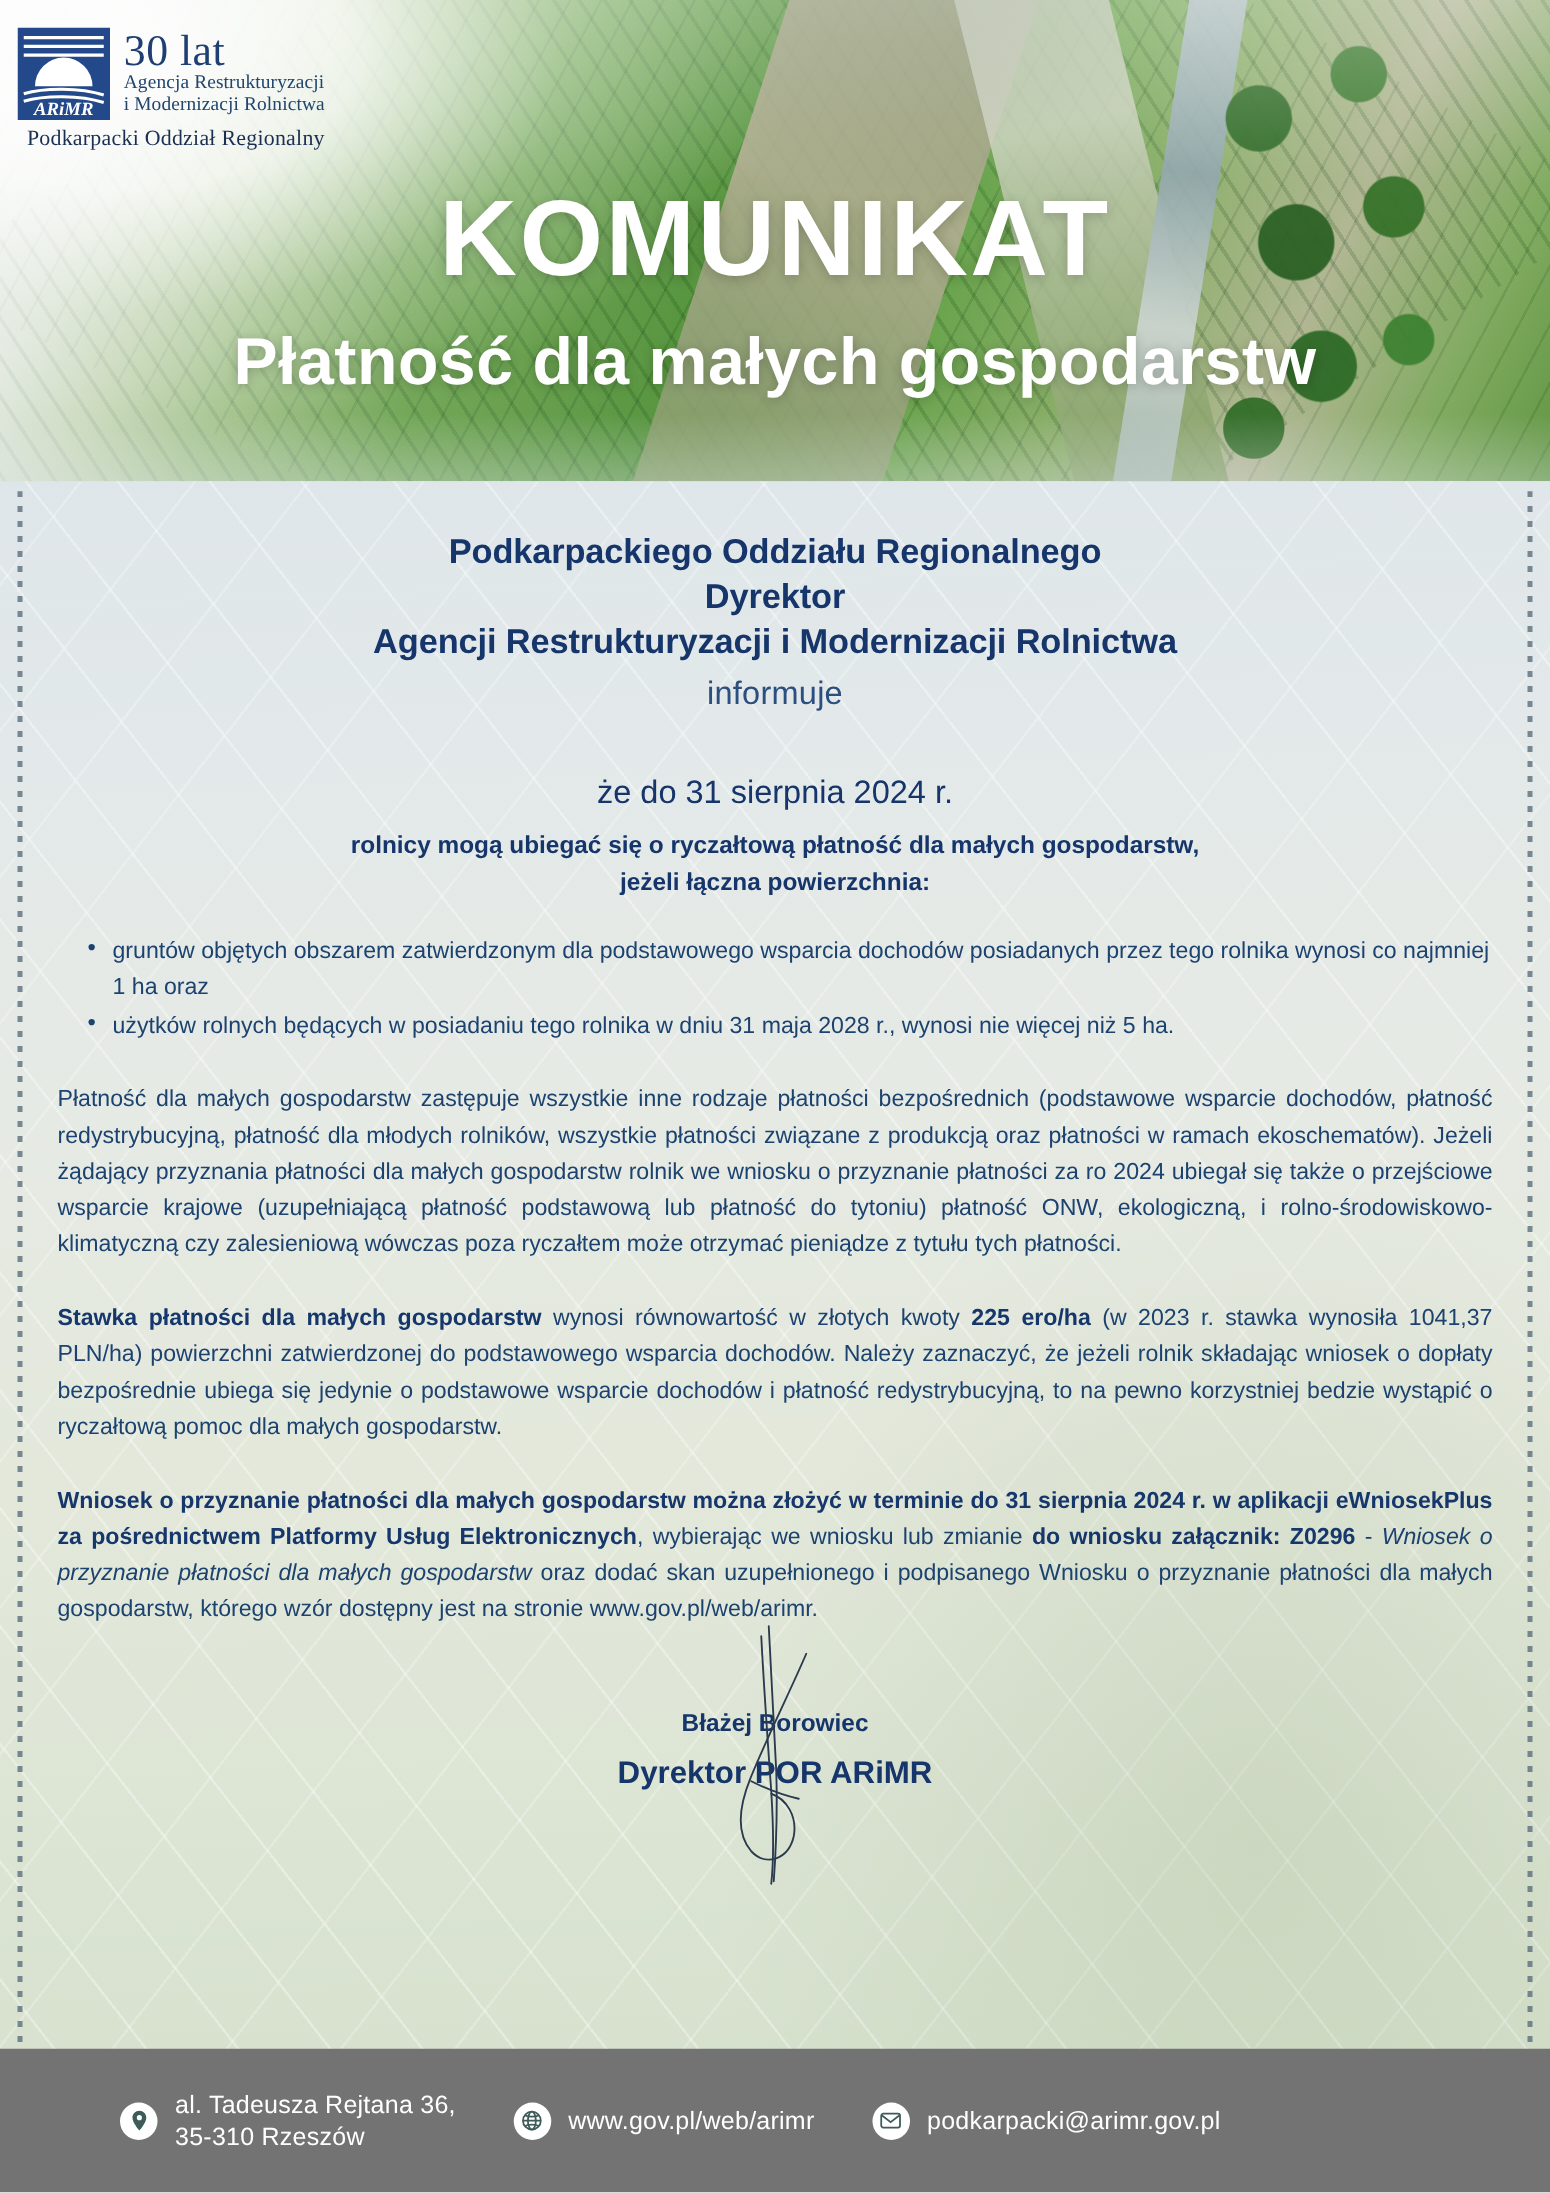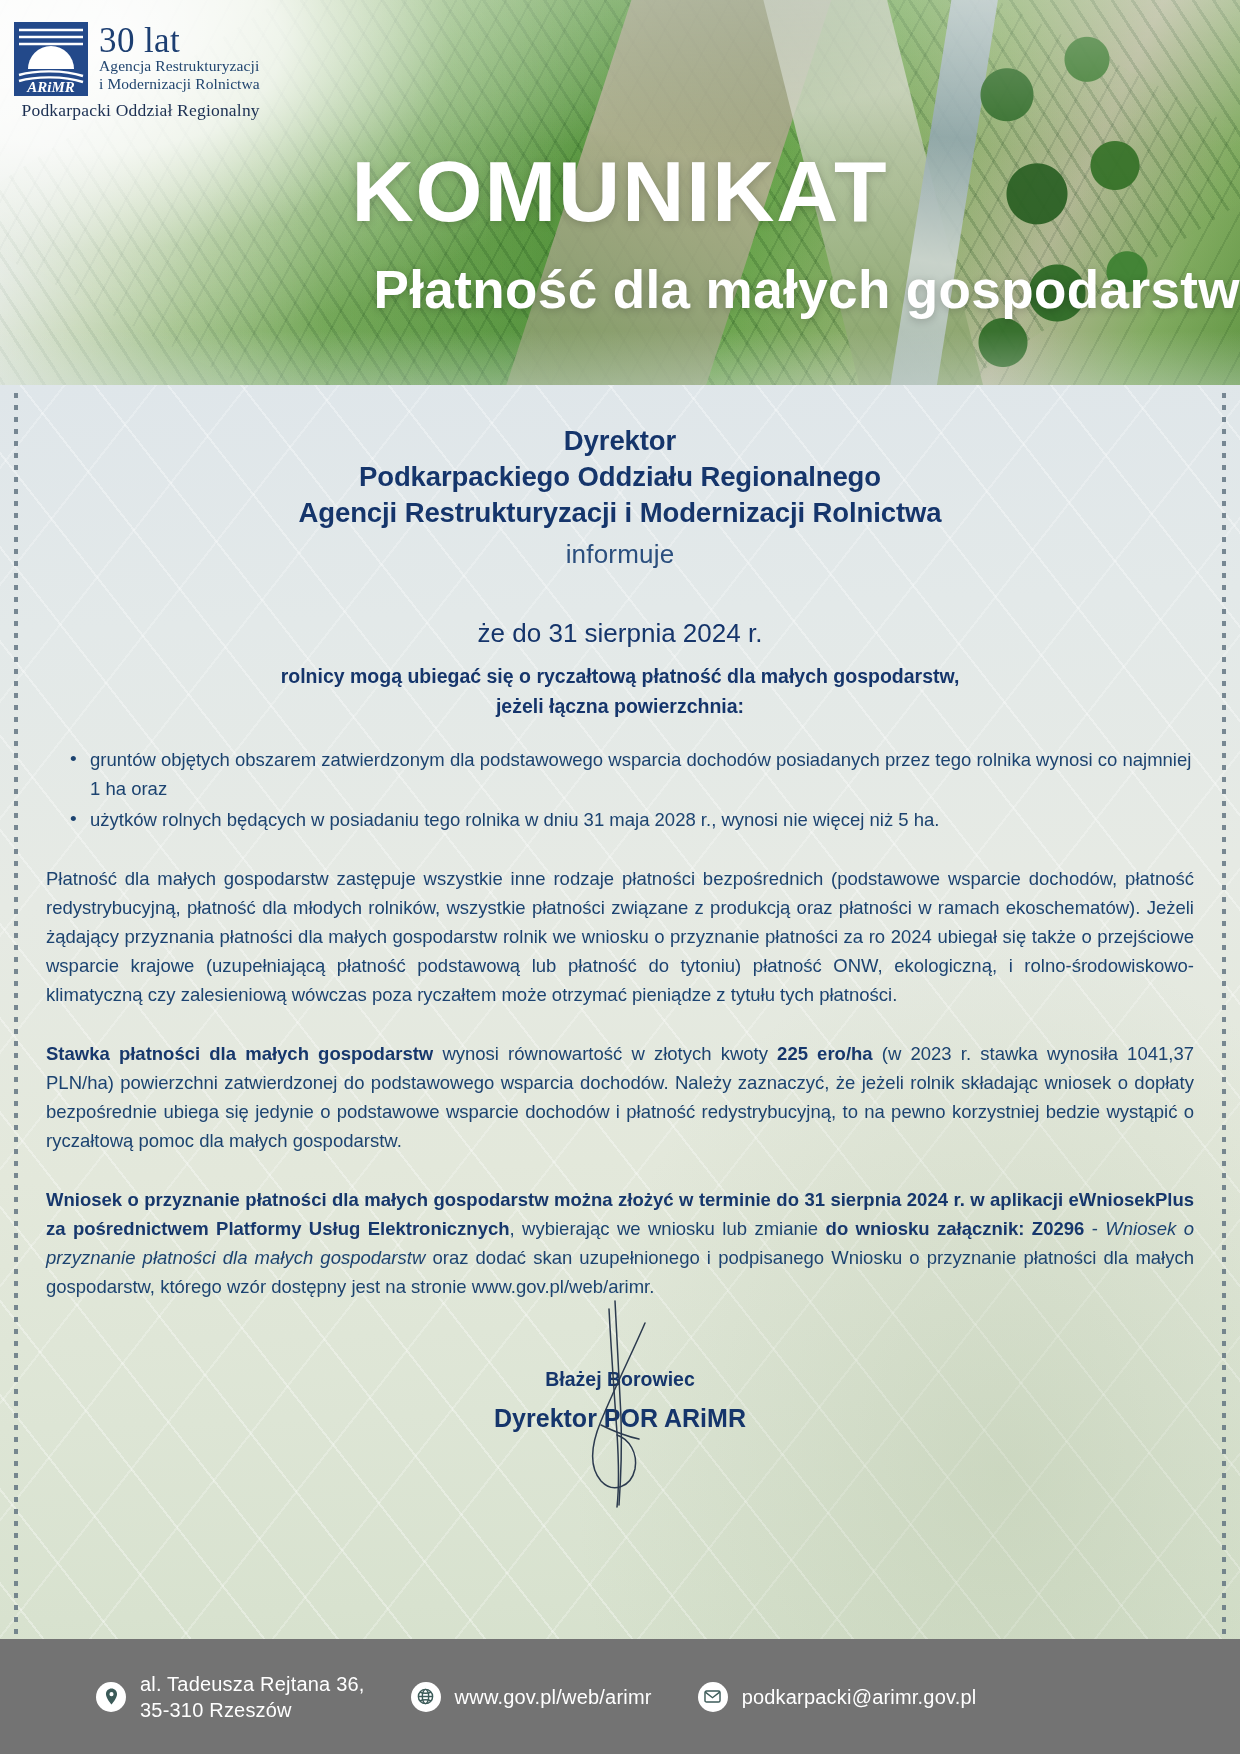--- a/index.html
+++ b/index.html
@@ -104,21 +104,21 @@
 
   
   .banner-title {
     position:absolute; z-index:6; left:0; right:0; top:148px;
     text-align:center; color:#ffffff;
     font-size:86px; font-weight:bold; letter-spacing:2px; line-height:1;
     text-shadow:0 2px 10px rgba(0,0,0,.20);
   }
   .banner-subtitle {
     position:absolute; z-index:6; left:0; right:0; top:262px;
-    text-align:right; color:#ffffff;
+    text-align:center; color:#ffffff;
     font-size:53px; font-weight:bold; letter-spacing:.4px; line-height:1.05;
     text-shadow:0 2px 9px rgba(0,0,0,.22);
   }
 
   
   .body {
     position:relative; width:1240px; height:1330px; overflow:hidden;
     background:
       linear-gradient(178deg, #dfe6ea 0%, #e3e9e9 18%, #e6eae4 38%, #e3e8db 58%, #dde5d5 76%, #d8e2cf 90%, #d3dfc9 100%);
   }
@@ -274,22 +274,22 @@
   <div class="body">
     <div class="tex1"></div>
     <div class="tex2"></div>
     <div class="tex3"></div>
     <div class="dots-l"></div>
     <div class="dots-r"></div>
 
     <div class="content">
 
       <div class="hblock">
+        <div class="hline">Podkarpackiego Oddziału Regionalnego</div>
         <div class="hline">Dyrektor</div>
-        <div class="hline">Podkarpackiego Oddziału Regionalnego</div>
         <div class="hline">Agencji Restrukturyzacji i Modernizacji Rolnictwa</div>
       </div>
 
       <div class="informuje">informuje</div>
 
       <div class="date-line">że do 31 sierpnia 2024 r.</div>
 
       <div class="lead">
         <div>rolnicy mogą ubiegać się o ryczałtową płatność dla małych gospodarstw,</div>
         <div>jeżeli łączna powierzchnia:</div>

